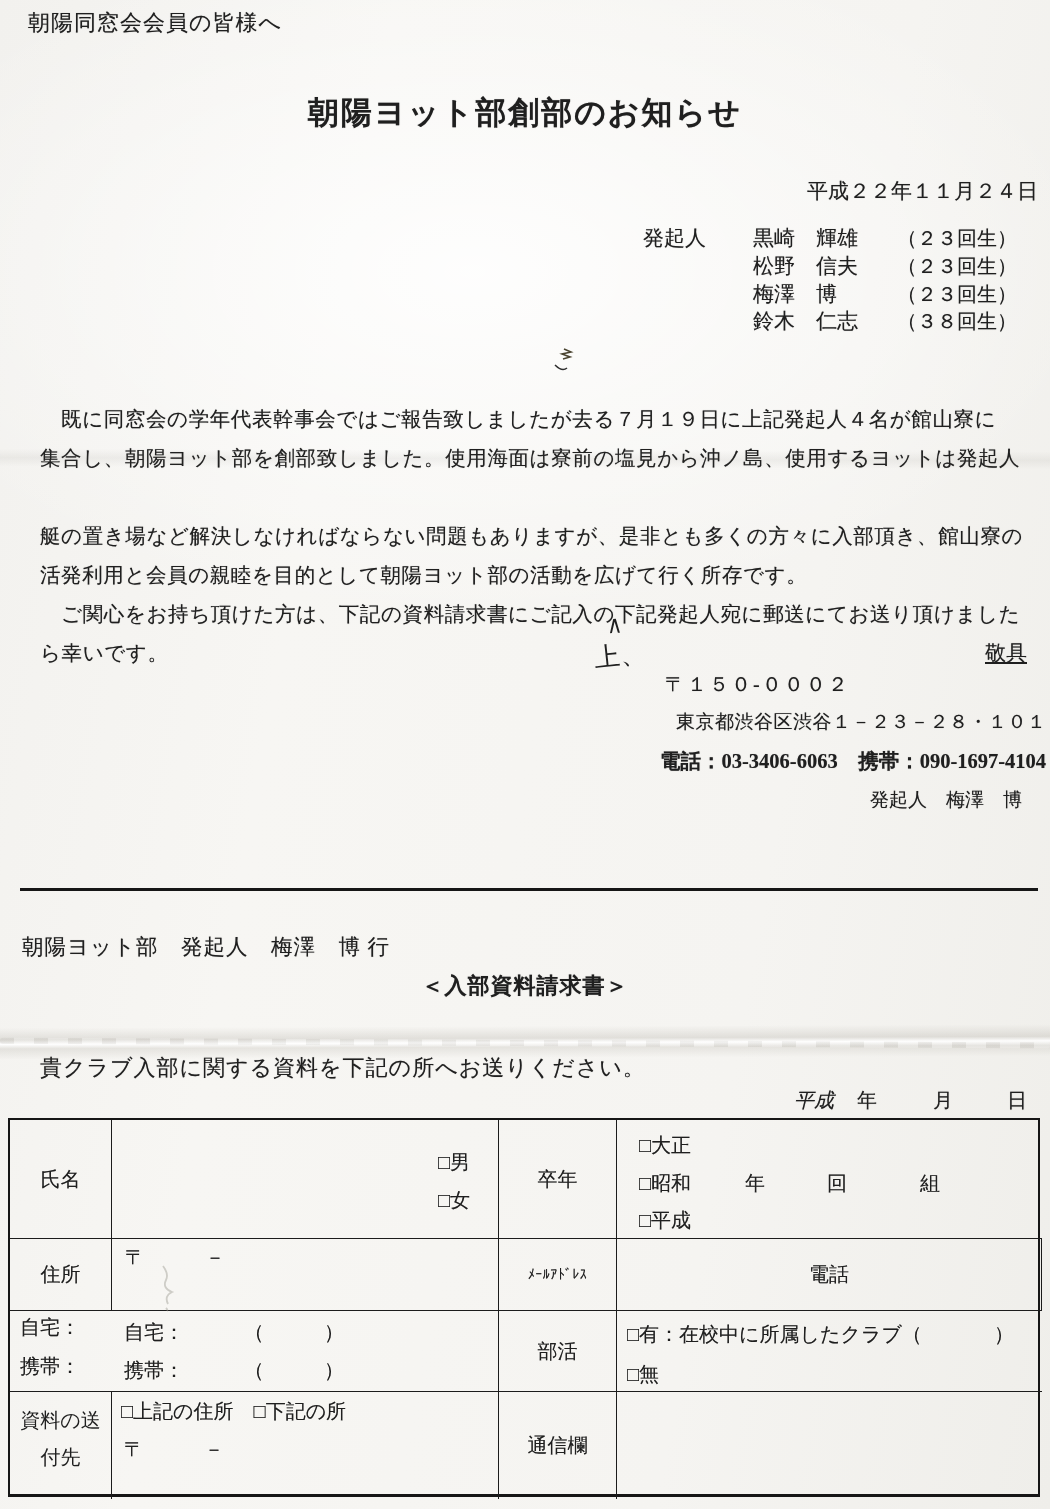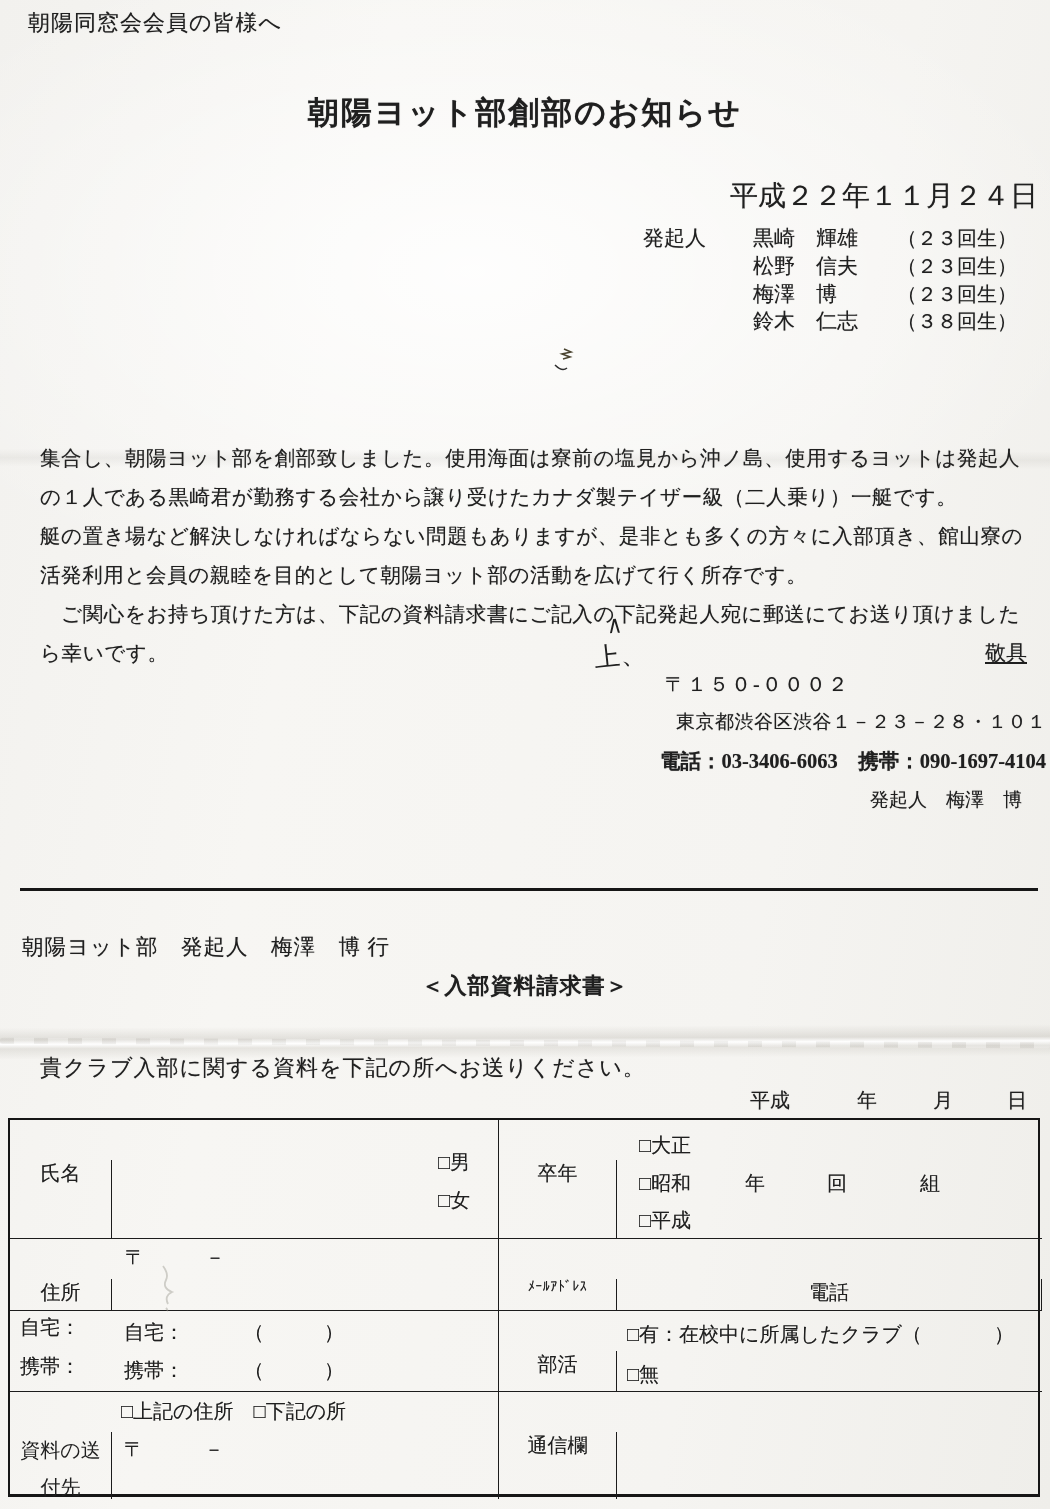--- a/index.html
+++ b/index.html
@@ -13,21 +13,21 @@
       linear-gradient(100deg, #f2f1ee 0%, #f7f6f3 30%, #f5f4f1 70%, #efeeea 100%),
       #f5f4f1;
     font-family:"Liberation Serif","DejaVu Serif",serif;
     color:#1f1f1f;
     overflow:hidden;
   }
   .t { position:absolute; white-space:nowrap; text-shadow:0 0 .7px rgba(45,45,45,.55); }
 
   .salutation { left:28px; top:8px; font-size:22px; letter-spacing:1px; }
   .title { left:0; top:92px; width:100%; text-align:center; font-size:31px; font-weight:600; letter-spacing:2px;font-family:Liberation Mono, monospace; }
-  .letter-date { right:12px; top:177px; font-size:28px; }
+  .letter-date { right:12px; top:177px; font-size:21px; }
 
   .frow span { position:absolute; font-size:21px; white-space:nowrap; text-shadow:0 0 .7px rgba(45,45,45,.5); }
   .f-label { left:643px; }
   .f-name  { left:753px; }
   .f-cohort{ left:897px; font-size:20px !important; }
 
   .bline { left:40px; font-size:20.5px; letter-spacing:.6px; }
   .closing { left:985px; top:639px; font-size:21px;text-decoration:underline; }
 
   .hw { font-family:"DejaVu Serif","Liberation Serif",serif; color:#202020; text-shadow:none; }
@@ -39,34 +39,34 @@
   .phone   { left:660px; top:747px; font-size:20.5px;font-weight:bold; }
   .signer  { left:870px; top:787px; font-size:19px; }
 
   .divider { position:absolute; left:20px; top:888px; width:1018px; height:3px; background:#161616; }
 
   .addressee  { left:22px; top:932px; font-size:21.5px; letter-spacing:1px; }
   .form-title { left:0; top:971px; width:100%; text-align:center; font-size:22px; letter-spacing:1px; font-weight:600; }
   .instruction{ left:40px; top:1053px; font-size:22px; letter-spacing:1px; }
 
   .dl { top:1087px; font-size:20px; }
-  .dl-era{left:750px;} .dl-y{left:857px;} .dl-m{left:933px;} .dl-d{left:1007px;}
+  .dl-era{left:794px;font-style:italic;} .dl-y{left:857px;} .dl-m{left:933px;} .dl-d{left:1007px;}
 
   .request-table {
     position:absolute; left:8px; top:1118px; width:1032px; height:379px;
     display:grid;
     grid-template-columns:102px 387px 118px 425px;
     grid-template-rows:119px 72px 81px 107px;
     border:2px solid #161616; border-bottom-width:3px;
     font-size:20px;
   }
   .tcell { position:relative; border-right:1.6px solid #1c1c1c; border-bottom:1.6px solid #1c1c1c; }
   .tcell.lastcol { border-right:none; }
   .tcell.lastrow { border-bottom:none; }
-  .lab { display:flex; align-items:flex-start; justify-content:center; text-align:center;margin-top:40px; }
+  .lab { display:flex; align-items:center; justify-content:center; text-align:center; }
   .tcell span { position:absolute; white-space:nowrap; text-shadow:0 0 .6px rgba(45,45,45,.5); }
   .email-label { position:static !important; font-size:14px; letter-spacing:.5px; }
   .sendto-label { line-height:37px; text-align:center; }
 
   
   .crease-soft { position:absolute; left:0; top:450px; width:1050px; height:18px;
     background:linear-gradient(to bottom, rgba(0,0,0,0), rgba(90,85,75,.07) 50%, rgba(0,0,0,0)); transform:rotate(.15deg); }
   .tear-band { position:absolute; left:0; top:1026px; width:1050px; height:32px;
     background:linear-gradient(to bottom, rgba(0,0,0,0) 0%, rgba(150,145,135,.22) 38%, rgba(255,255,255,.9) 52%, rgba(160,155,145,.20) 66%, rgba(0,0,0,0) 100%);
     transform:rotate(-.2deg); }
@@ -98,22 +98,22 @@
     <div class="frow">
       <span class="f-name" style="top:280px">梅澤　博</span>
       <span class="f-cohort" style="top:281px">（２３回生）</span>
     </div>
     <div class="frow">
       <span class="f-name" style="top:307px">鈴木　仁志</span>
       <span class="f-cohort" style="top:308px">（３８回生）</span>
     </div>
   </div>
 
+  <div class="t bline" style="top:405px">　既に同窓会の学年代表幹事会ではご報告致しましたが去る７月１９日に上記発起人４名が館山寮に</div>
   <div class="t bline" style="top:444px">集合し、朝陽ヨット部を創部致しました。使用海面は寮前の塩見から沖ノ島、使用するヨットは発起人</div>
-  <div class="t bline" style="top:483px">の１人である黒崎君が勤務する会社から譲り受けたカナダ製テイザー級（二人乗り）一艇です。</div>
   <div class="t bline" style="top:522px">艇の置き場など解決しなければならない問題もありますが、是非とも多くの方々に入部頂き、館山寮の</div>
   <div class="t bline" style="top:561px">活発利用と会員の親睦を目的として朝陽ヨット部の活動を広げて行く所存です。</div>
   <div class="t bline" style="top:600px">　ご関心をお持ち頂けた方は、下記の資料請求書にご記入の下記発起人宛に郵送にてお送り頂けました</div>
   <div class="t bline" style="top:639px">ら幸いです。</div>
   <div class="t closing">敬具</div>
 
   <div class="t hw hw-caret">∧</div>
   <div class="t hw hw-insert">上、</div>
 
   <div class="t postal">〒１５０-０００２</div>

